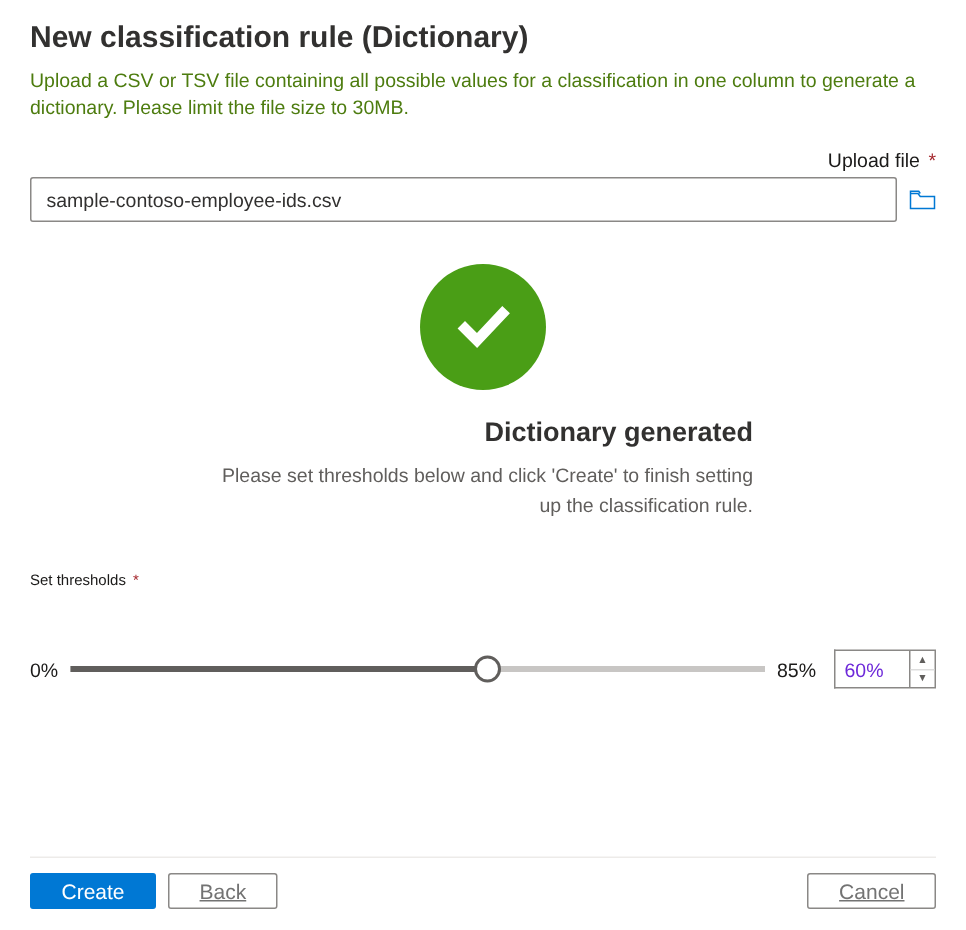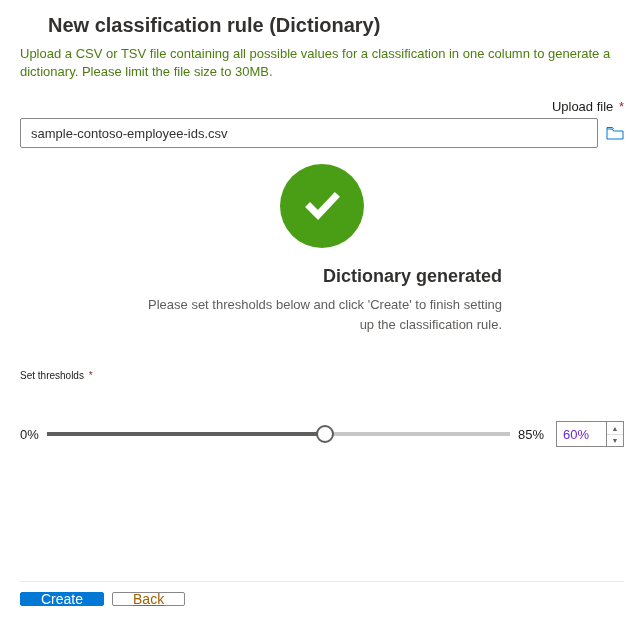--- a/index.html
+++ b/index.html
@@ -14,21 +14,20 @@
     width: 644px;
     height: 620px;
     padding: 14px 20px 18px 20px;
     position: relative;
   }
   .title {
     font-size: 20px;
     font-weight: 600;
     color: #323130;
     margin-bottom: 8px;
-    margin-left: 28px;
   }
   .description {
     font-size: 13px;
     color: #4d7c0f;
     line-height: 1.4;
     margin-bottom: 18px;
   }
   .field-label {
     font-size: 13px;
     color: #1b1a19;
@@ -36,21 +35,21 @@
     text-align: right;
   }
   .field-label .req {
     color: #a4262c;
     margin-left: 2px;
   }
   .upload-row {
     display: flex;
     align-items: center;
     gap: 8px;
-    margin-bottom: 16px;
+    margin-bottom: 28px;
   }
   .text-input {
     flex: 1;
     height: 30px;
     border: 1px solid #8a8886;
     padding: 0 10px;
     font-size: 13px;
     color: #323130;
     background: #fff;
     border-radius: 2px;
@@ -201,37 +200,37 @@
     left: 20px;
     right: 20px;
     bottom: 14px;
     border-top: 1px solid #edebe9;
     padding-top: 10px;
     display: flex;
     gap: 8px;
     align-items: center;
   }
   .btn {
-    height: 14px;
+    height: 24px;
     padding: 0 20px;
     font-size: 14px;
     border-radius: 2px;
     cursor: pointer;
     display: inline-flex;
     align-items: center;
     justify-content: center;
   }
   .btn-primary {
     background: #0078d4;
     color: #fff;
     border: 1px solid #0078d4;
   }
   .btn-secondary {
     background: #fff;
-    color: #a16207;
+    color: #737373;
     border: 1px solid #8a8886;
     text-decoration: underline;
   }
   .spacer { flex: 1; }
 </style>
 </head>
 <body>
 
 <div class="page">
 
@@ -283,15 +282,16 @@
         <div class="spin">▲</div>
         <div class="spin">▼</div>
       </div>
     </div>
   </div>
 
   <div class="footer">
     <div class="btn btn-primary">Create</div>
     <div class="btn btn-secondary">Back</div>
     <div class="spacer"></div>
+    <div class="btn btn-secondary">Cancel</div>
   </div>
 
 </div>
 
 </body></html>

